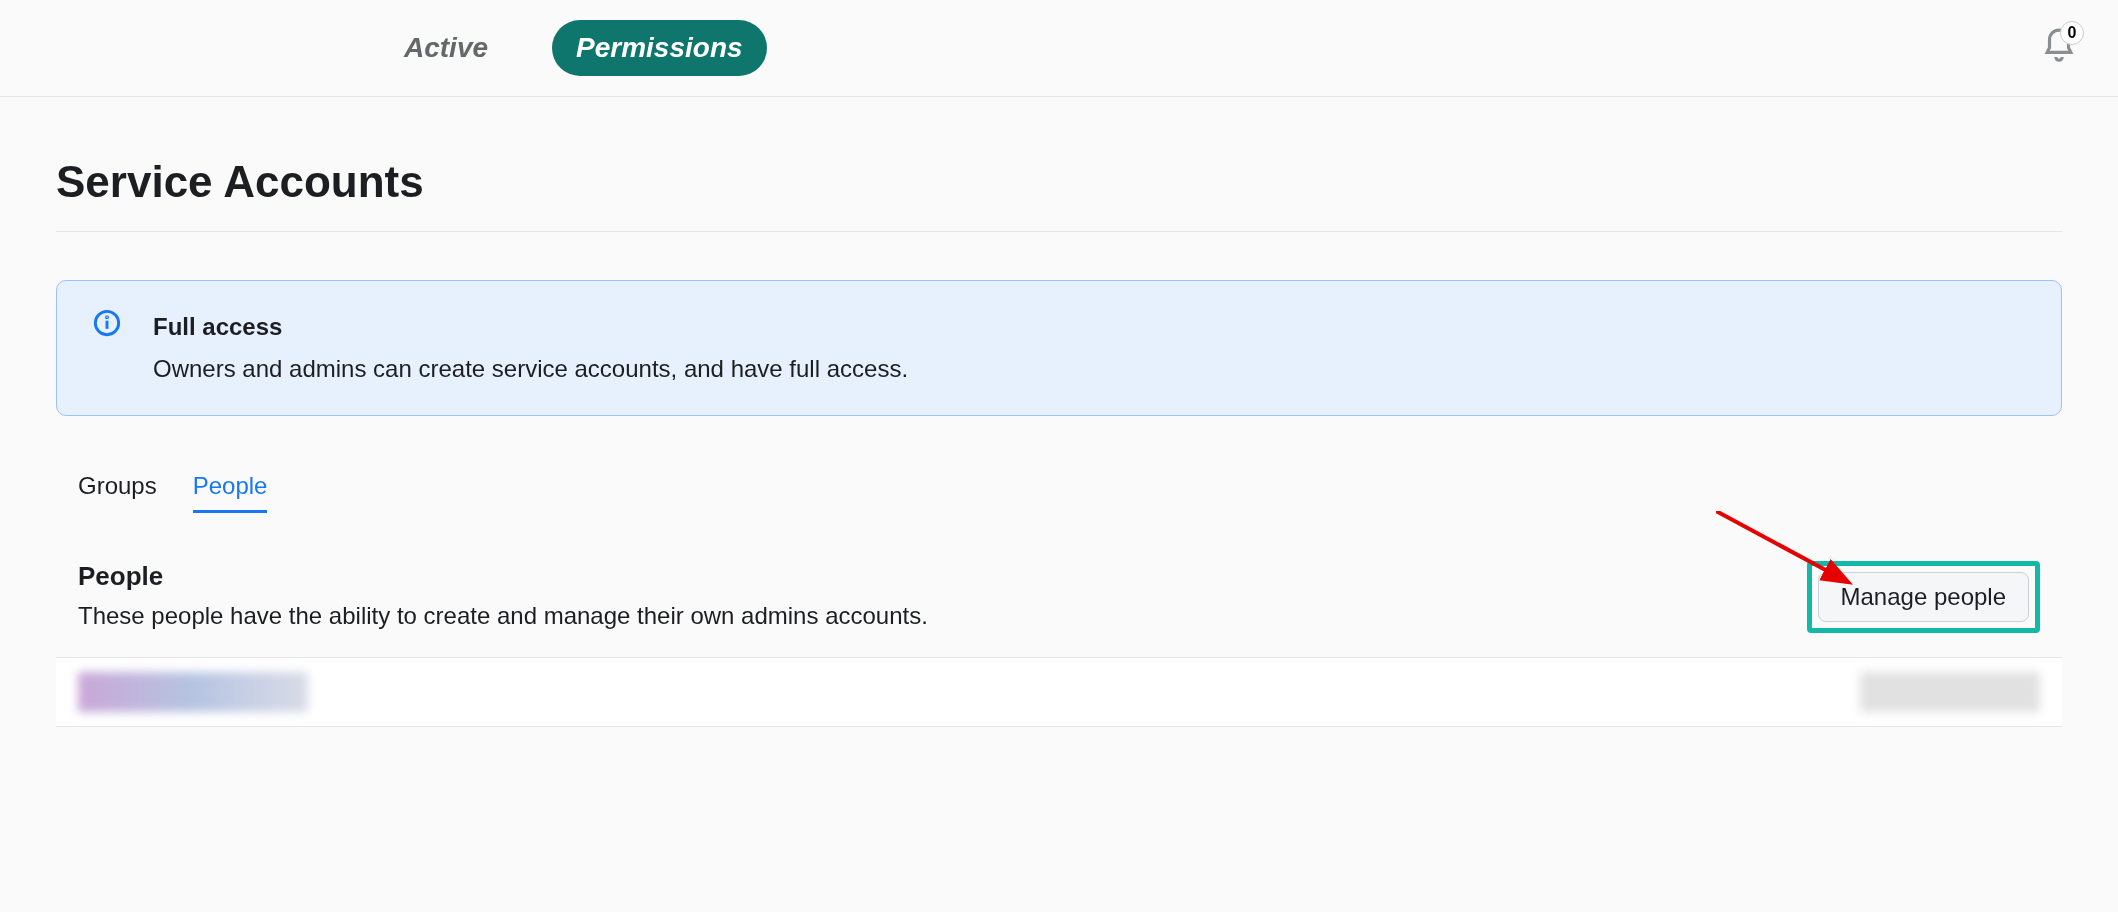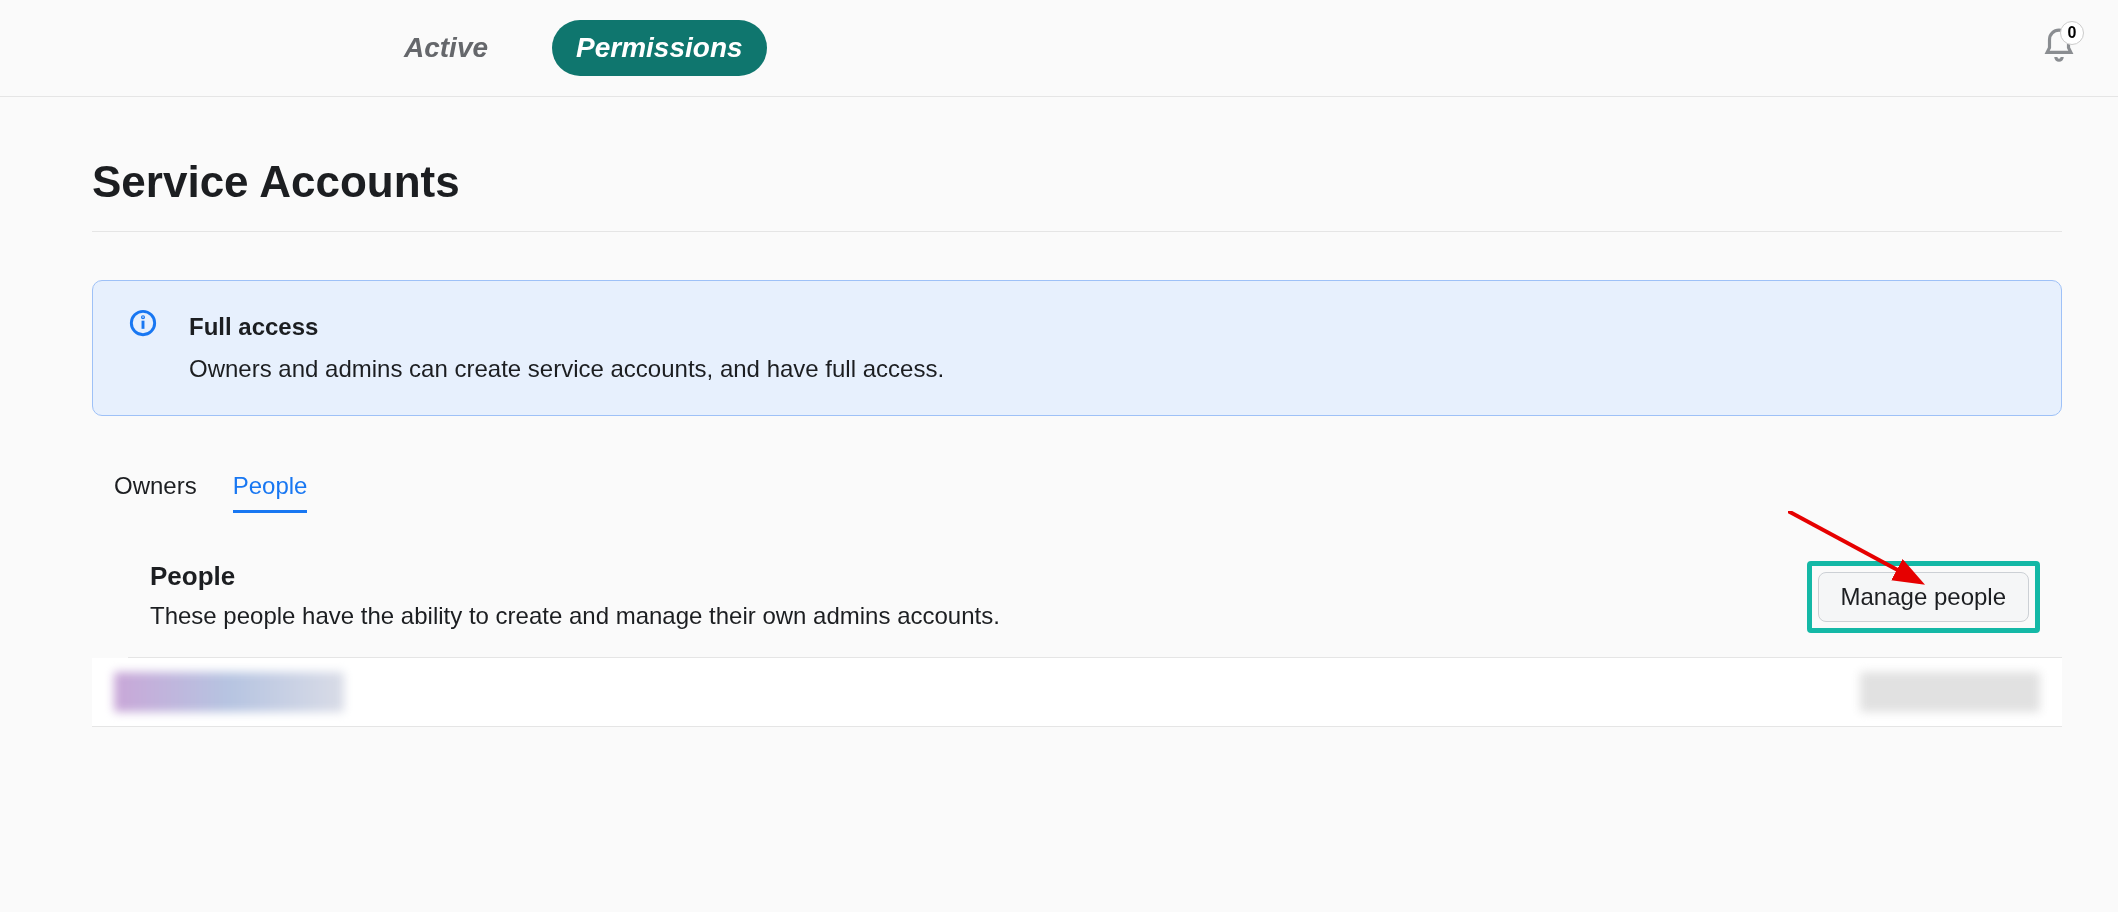--- a/index.html
+++ b/index.html
@@ -128,21 +128,21 @@
     border-bottom:1px solid #e5e5e5;
     background:#fff;
   }
   .blur-box {
     height:40px;
     border-radius:2px;
     filter: blur(5px);
   }
   .blur-left { width:230px; background:linear-gradient(90deg,#c9a7d8 0%, #b6c4e1 50%, #d9dce7 100%);}
   .blur-right { width:180px; background:#e1e1e1;}
-  .rel { position:relative;margin-left:36px; }
+  .rel { position:relative; }
 </style>
 </head>
 <body>
 
 <div class="topbar">
   <div class="nav-tabs">
     <div class="nav-tab">Active</div>
     <div class="nav-tab active">Permissions</div>
   </div>
   <div class="bell-wrap">
@@ -167,21 +167,21 @@
           <circle cx="12" cy="7" r="0.5" fill="#1877f2"></circle>
         </svg>
     </span>
     <div class="info-text">
       <div class="info-title">Full access</div>
       <div>Owners and admins can create service accounts, and have full access.</div>
     </div>
   </div>
 
   <div class="subtabs">
-    <div class="subtab">Owners</div>
+    <div class="subtab">Groups</div>
     <div class="subtab selected">People</div>
   </div>
 
   <div class="section-row rel">
     <div>
       <div class="section-heading">People</div>
       <div class="section-desc">These people have the ability to create and manage their own admins accounts.</div>
     </div>
     <div class="manage-btn-wrap">
       <button class="manage-btn">Manage people</button>

